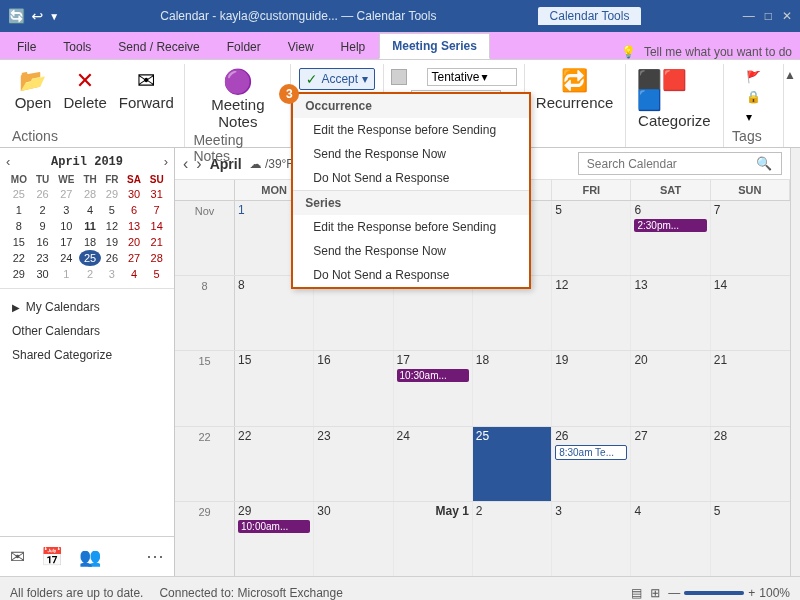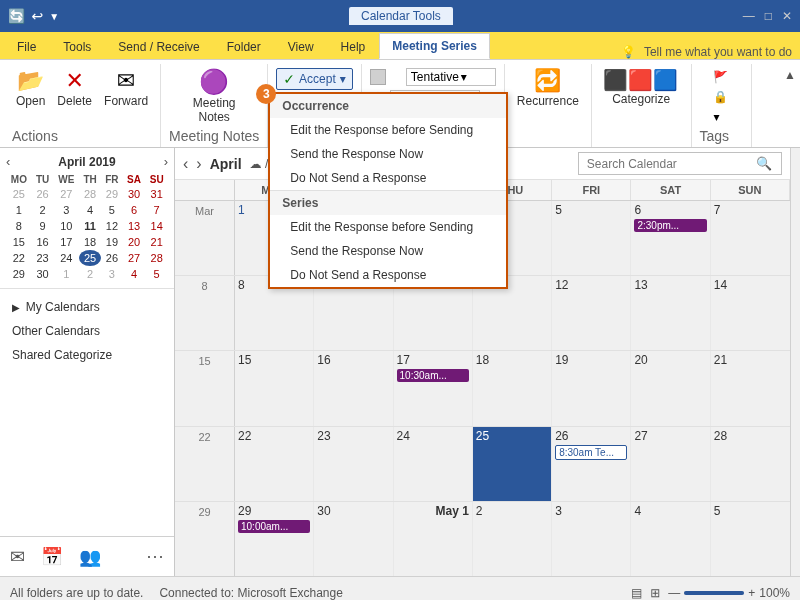--- a/index.html
+++ b/index.html
@@ -22,21 +22,21 @@
       color: #2b579a;
       padding: 2px 12px;
       font-size: 12px;
       border-radius: 2px 2px 0 0;
     }
     .title-bar-icons { display: flex; gap: 10px; color: #ccc; font-size: 13px; cursor: pointer; }
 
     
     .ribbon-tabs {
       height: 28px;
-      background: #fde047;
+      background: #f0abfc;
       display: flex;
       align-items: flex-end;
       border-bottom: 1px solid #d0d0d0;
       padding-left: 4px;
     }
     .ribbon-tab {
       padding: 5px 12px;
       cursor: pointer;
       font-size: 12px;
       color: #333;
@@ -89,21 +89,21 @@
       display: flex;
       flex-direction: column;
       align-items: center;
       justify-content: center;
       cursor: pointer;
       padding: 2px 4px;
       border-radius: 2px;
       min-width: 36px;
     }
     .ribbon-btn .icon { font-size: 22px; line-height: 1; }
-    .ribbon-btn .label { font-size: 12px; color: #333; margin-top: 2px; text-align: center; }
+    .ribbon-btn .label { font-size: 15px; color: #333; margin-top: 2px; text-align: center; }
 
     
     .accept-btn {
       display: flex;
       align-items: center;
       background: #e8f0fb;
       border: 1px solid #2b579a;
       border-radius: 2px;
       cursor: pointer;
       padding: 2px 6px;
@@ -178,21 +178,21 @@
     .mini-cal {
       padding: 6px;
       border-bottom: 1px solid #e0e0e0;
     }
     .mini-cal-header {
       display: flex;
       align-items: center;
       justify-content: space-between;
       margin-bottom: 4px;
     }
-    .mini-cal-title { font-weight: 600; font-size: 12px; color: #333; }
+    .mini-cal-title { font-weight: 600; font-size: 12px; color: #333; font-family: Liberation Mono, monospace; }
     .mini-cal-nav { cursor: pointer; color: #555; font-size: 13px; }
     .mini-cal-grid { width: 100%; border-collapse: collapse; }
     .mini-cal-grid th {
       font-size: 10px;
       color: #555;
       text-align: center;
       padding: 1px;
       font-weight: 600;
     }
     .mini-cal-grid td {
@@ -426,20 +426,21 @@
   </style>
 </head>
 <body>
 
 <div class="title-bar">
   <div class="title-bar-left">
     <span style="font-size:14px;">🔄</span>
     <span style="font-size:14px;">↩</span>
     <span style="font-size:10px;">▼</span>
   </div>
+  <span class="title-bar-center">Calendar - kayla@customguide... — Calendar Tools</span>
   <div class="title-bar-tab">Calendar Tools</div>
   <div class="title-bar-icons">
     <span>—</span>
     <span>□</span>
     <span>✕</span>
   </div>
 </div>
 
 <div class="ribbon-tabs">
   <div class="ribbon-tab">File</div>
@@ -703,21 +704,21 @@
         <div class="col-header">WED</div>
         <div class="col-header">THU</div>
         <div class="col-header">FRI</div>
         <div class="col-header">SAT</div>
         <div class="col-header">SUN</div>
       </div>
 
       <div class="cal-rows">
 
         <div class="cal-row">
-          <div class="cal-week-label">Mar</div>
+          <div class="cal-week-label">Nov</div>
           <div class="cal-day">
             <div class="day-num" style="color:#2b579a;">1</div>
           </div>
           <div class="cal-day">
             <div class="day-num">2</div>
           </div>
           <div class="cal-day">
             <div class="day-num">3</div>
           </div>
           <div class="cal-day">

